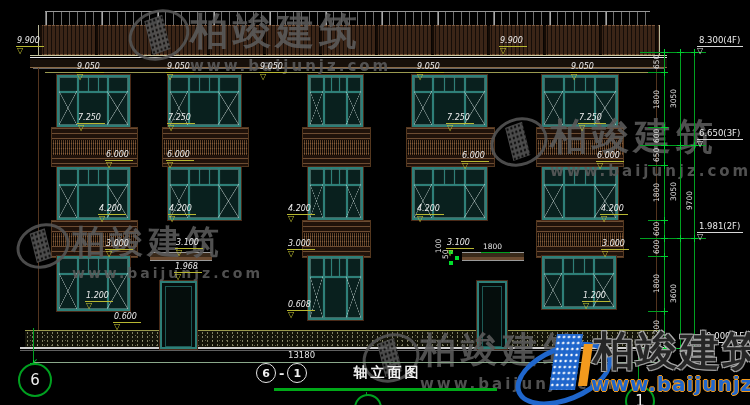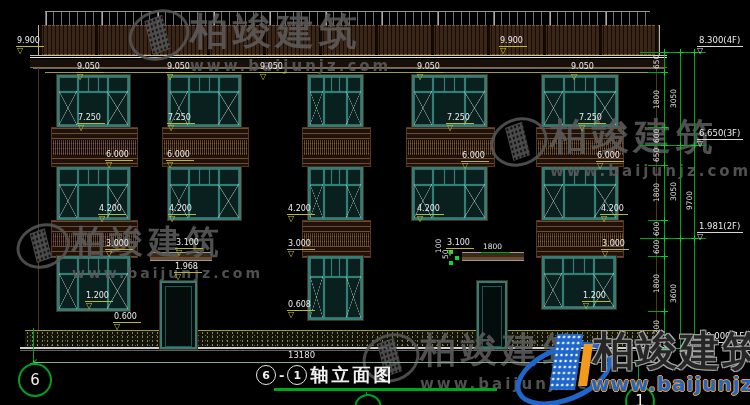--- a/index.html
+++ b/index.html
@@ -39,21 +39,21 @@
   .plinth{position:absolute;background-color:#131309;
      background-image:radial-gradient(rgba(215,215,170,.55) .7px,transparent 1px),
                       radial-gradient(rgba(120,120,90,.8) .8px,transparent 1px);
      background-size:5px 4px,7px 5px;background-position:0 0,2px 2px;
      border-top:1px solid #9a9a4e;border-bottom:1px solid #9a9a4e;}
   .ground{position:absolute;height:2px;background:#cfcfcf;}
   .ground2{position:absolute;height:1px;background:#5f5f5f;}
   
   .elev{position:absolute;z-index:6;}
   .ev{display:block;color:#ececec;font-size:8px;line-height:9px;
-      border-bottom:1px solid #b8b832;padding:0 4px 1px 1px;white-space:nowrap;}
+      border-bottom:1px solid #b8b832;padding:0 4px 1px 1px;white-space:nowrap;font-style:italic;}
   .etri{display:block;color:#c8c832;font-size:8px;line-height:7px;margin-left:1px;}
   .ld{position:absolute;z-index:6;color:#e4e4e4;font-size:7.5px;line-height:8px;white-space:nowrap;}
   .vt{position:absolute;z-index:6;color:#e0e0e0;font-size:7.5px;display:flex;
       align-items:center;justify-content:center;writing-mode:vertical-rl;
       transform:rotate(180deg);width:11px;white-space:nowrap;}
   .gv{position:absolute;width:1px;background:#00a020;z-index:5;}
   .gh{position:absolute;height:1px;background:#00a020;z-index:5;}
   .cross{position:absolute;width:7px;height:7px;z-index:6;background:
      linear-gradient(#00d030,#00d030) 3px 0/1px 7px no-repeat,
      linear-gradient(#00d030,#00d030) 0 3px/7px 1px no-repeat;}
@@ -65,21 +65,21 @@
   .bub{position:absolute;border:2px solid #00a020;border-radius:50%;color:#eee;
        display:flex;align-items:center;justify-content:center;
        font-size:15px;z-index:7;background:#000;}
   .tick45{position:absolute;width:9px;height:1px;background:#00b428;transform:rotate(-45deg);z-index:6;}
   
   .title{position:absolute;left:256px;top:363px;display:flex;align-items:center;
          gap:3px;color:#f0f0f0;z-index:7;}
   .tcirc{width:18px;height:18px;border:1.5px solid #e6e6e6;border-radius:50%;
          display:flex;align-items:center;justify-content:center;font-size:11px;font-weight:bold;}
   .tdash{font-size:13px;font-weight:bold;}
-  .ttext{font-size:18px;font-weight:bold;letter-spacing:3px;}
+  .ttext{font-size:14px;font-weight:bold;letter-spacing:3px;margin-left:43px;}
   .tunder{position:absolute;left:274px;top:388px;width:223px;height:3px;background:#00a818;z-index:7;}
   .dim20560{position:absolute;left:288px;top:350px;color:#e4e4e4;font-size:8.5px;z-index:6;}
   .dimline{position:absolute;height:1px;background:#8aa88a;z-index:5;}
   
   .wm{position:absolute;color:#5c5c5c;font-weight:bold;opacity:.88;z-index:4;white-space:nowrap;}
   .wmb{display:block;letter-spacing:5px;}
   .wmu{display:block;letter-spacing:3px;}
   .wml{position:absolute;border:3px solid #565656;border-radius:50%;
        transform:rotate(-20deg);opacity:.88;z-index:4;}
   .wml .bld{position:absolute;left:30%;top:8%;width:34%;height:80%;background:#565656;

